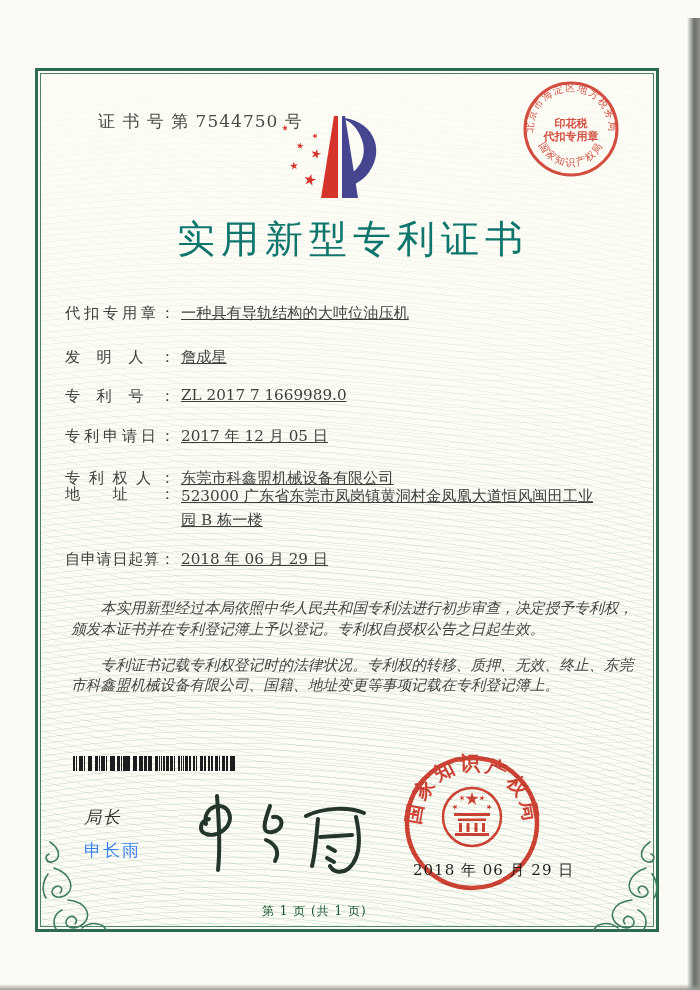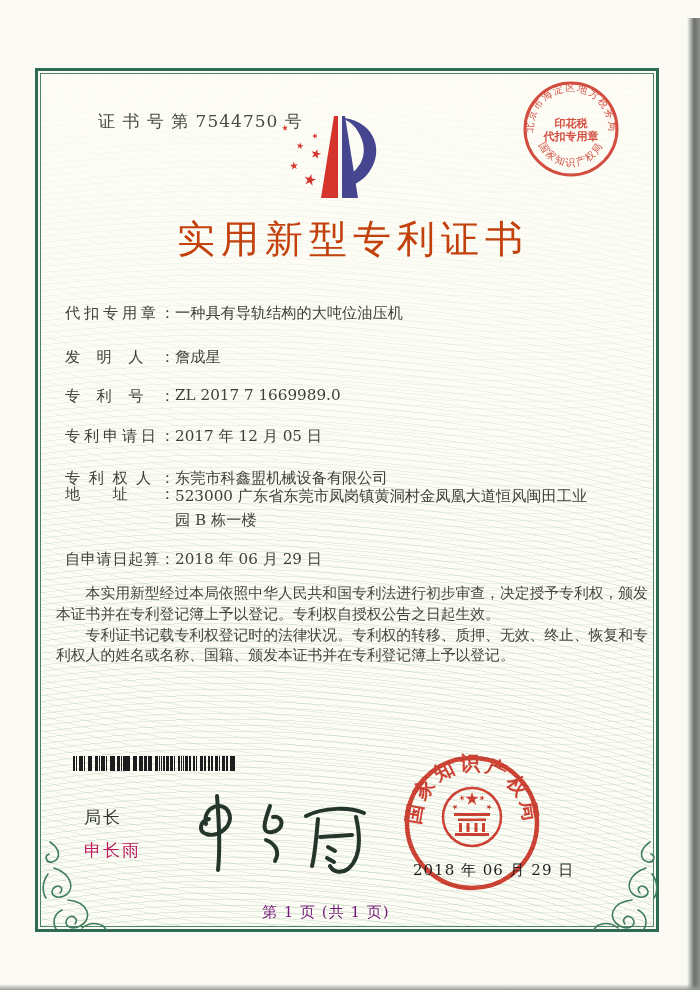--- a/index.html
+++ b/index.html
@@ -31,39 +31,39 @@
   .guilloche{position:absolute;left:41px;top:74px;width:612px;height:852px;
     background-color:#fdfcf5;
     background-image:
       repeating-radial-gradient(circle at 30% 230%, rgba(108,162,124,0.20) 0 1px, rgba(0,0,0,0) 1px 6px),
       repeating-radial-gradient(circle at 78% -130%, rgba(108,162,124,0.14) 0 1px, rgba(0,0,0,0) 1px 7px);}
   .guilloche::after{content:"";position:absolute;inset:0;
     background:linear-gradient(to bottom,rgba(253,252,245,0.95) 0%,rgba(253,252,245,0.6) 30%,rgba(253,252,245,0.18) 58%,rgba(253,252,245,0) 100%);}
   .abs{position:absolute;}
   .cert-no{left:62px;top:110px;font-size:17px;letter-spacing:1px;color:#4a4a44;margin-left:36px;}
   .title{left:0;top:214px;width:700px;text-align:center;font-size:38px;
-    letter-spacing:6px;padding-left:6px;box-sizing:border-box;font-weight:500;color:#c2410c;}
+    letter-spacing:6px;padding-left:6px;box-sizing:border-box;font-weight:500;color:#0f766e;}
   .row{left:65px;font-size:15.2px;color:var(--ink);}
   .row .lbl{display:inline-block;width:110px;text-align:justify;text-align-last:justify;vertical-align:top;}
-  .row .val{display:inline-block;vertical-align:top;}
+  .row .val{display:inline-block;margin-left:6px;vertical-align:top;text-decoration:underline;}
   .row.addr .val{width:418px;line-height:24px;}
   .grant-no{position:absolute;left:313px;top:0;white-space:nowrap;}
   .body-text{left:56px;top:583px;width:596px;font-size:14.8px;line-height:20.8px;color:#454540;}
-  .body-text p{margin:0;text-indent:2em;}
+  .body-text p{margin:15px;text-indent:2em;font-style:italic;}
   .barcode{left:73px;top:756px;width:165px;height:15px;
     background-image:
       repeating-linear-gradient(90deg,#1d1d1d 0 2px,rgba(0,0,0,0) 2px 3px,#1d1d1d 3px 4px,rgba(0,0,0,0) 4px 7px,#1d1d1d 7px 10px,rgba(0,0,0,0) 10px 11px,#1d1d1d 11px 12px,rgba(0,0,0,0) 12px 15px),
       repeating-linear-gradient(90deg,#1d1d1d 0 1px,rgba(0,0,0,0) 1px 6px,#1d1d1d 6px 8px,rgba(0,0,0,0) 8px 11px);}
-  .director-title{left:84px;top:806px;font-size:17px;letter-spacing:2px;color:#333631;}
-  .director-name{left:84px;top:839px;font-size:17px;letter-spacing:2px;color:#be185d;}
+  .director-title{left:84px;top:806px;font-size:17px;letter-spacing:2px;color:#333631;font-style:italic;}
+  .director-name{left:84px;top:839px;font-size:17px;letter-spacing:2px;color:#3b82f6;}
   .signature{left:178px;top:786px;}
   .seal{left:402px;top:753px;mix-blend-mode:multiply;opacity:0.93;}
   .seal-date{left:413px;top:861px;font-size:15px;letter-spacing:1px;color:#1f1f1f;z-index:6;}
   .tax-stamp{left:521px;top:79px;mix-blend-mode:multiply;opacity:0.88;}
-  .footer{left:262px;top:903px;font-size:15px;letter-spacing:1px;color:#701a75;}
+  .footer{left:262px;top:903px;font-size:12px;letter-spacing:1px;color:#14532d;}
   .flourish{z-index:3;}
   .seal-arc-text{font-size:20px;font-weight:bold;letter-spacing:4px;}
   .tax-arc-text{font-size:10px;letter-spacing:1.5px;}
   .tax-center{font-size:11px;font-weight:bold;}
   .red{fill:var(--seal-red);}
   .red-stroke{stroke:var(--seal-red);fill:none;}
   svg text{font-family:"DejaVu Serif","Liberation Serif",serif;}
 </style>
 </head>
 <body>
@@ -138,21 +138,21 @@
 </div>
 <div class="abs row addr" style="top:484px">
   <span class="lbl">地址：</span><span class="val">523000 广东省东莞市凤岗镇黄洞村金凤凰大道恒风闽田工业园 B 栋一楼</span>
 </div>
 <div class="abs row" style="top:549px;width:590px">
   <span class="lbl">自申请日起算：</span><span class="val">2018 年 06 月 29 日</span>
 </div>
 
 <div class="abs body-text">
   <p>本实用新型经过本局依照中华人民共和国专利法进行初步审查，决定授予专利权，颁发本证书并在专利登记簿上予以登记。专利权自授权公告之日起生效。</p>
-  <p>专利证书记载专利权登记时的法律状况。专利权的转移、质押、无效、终止、恢复和专利权人的姓名或名称、国籍、颁发本证书并在专利登记簿上予以登记。</p>
+  <p>专利证书记载专利权登记时的法律状况。专利权的转移、质押、无效、终止、东莞市科鑫盟机械设备有限公司、国籍、地址变更等事项记载在专利登记簿上。</p>
 </div>
 
 <div class="abs barcode"></div>
 
 <div class="abs director-title">局长</div>
 <div class="abs director-name">申长雨</div>
 
 <svg class="abs signature" width="205" height="88" viewBox="0 0 205 88">
   <g stroke="#24352c" fill="none" stroke-width="4" stroke-linecap="round" stroke-linejoin="round">
     <path d="M28,38 C24,20 46,14 51,27 C56,40 40,52 28,48 C20,45 22,35 31,33"></path>

